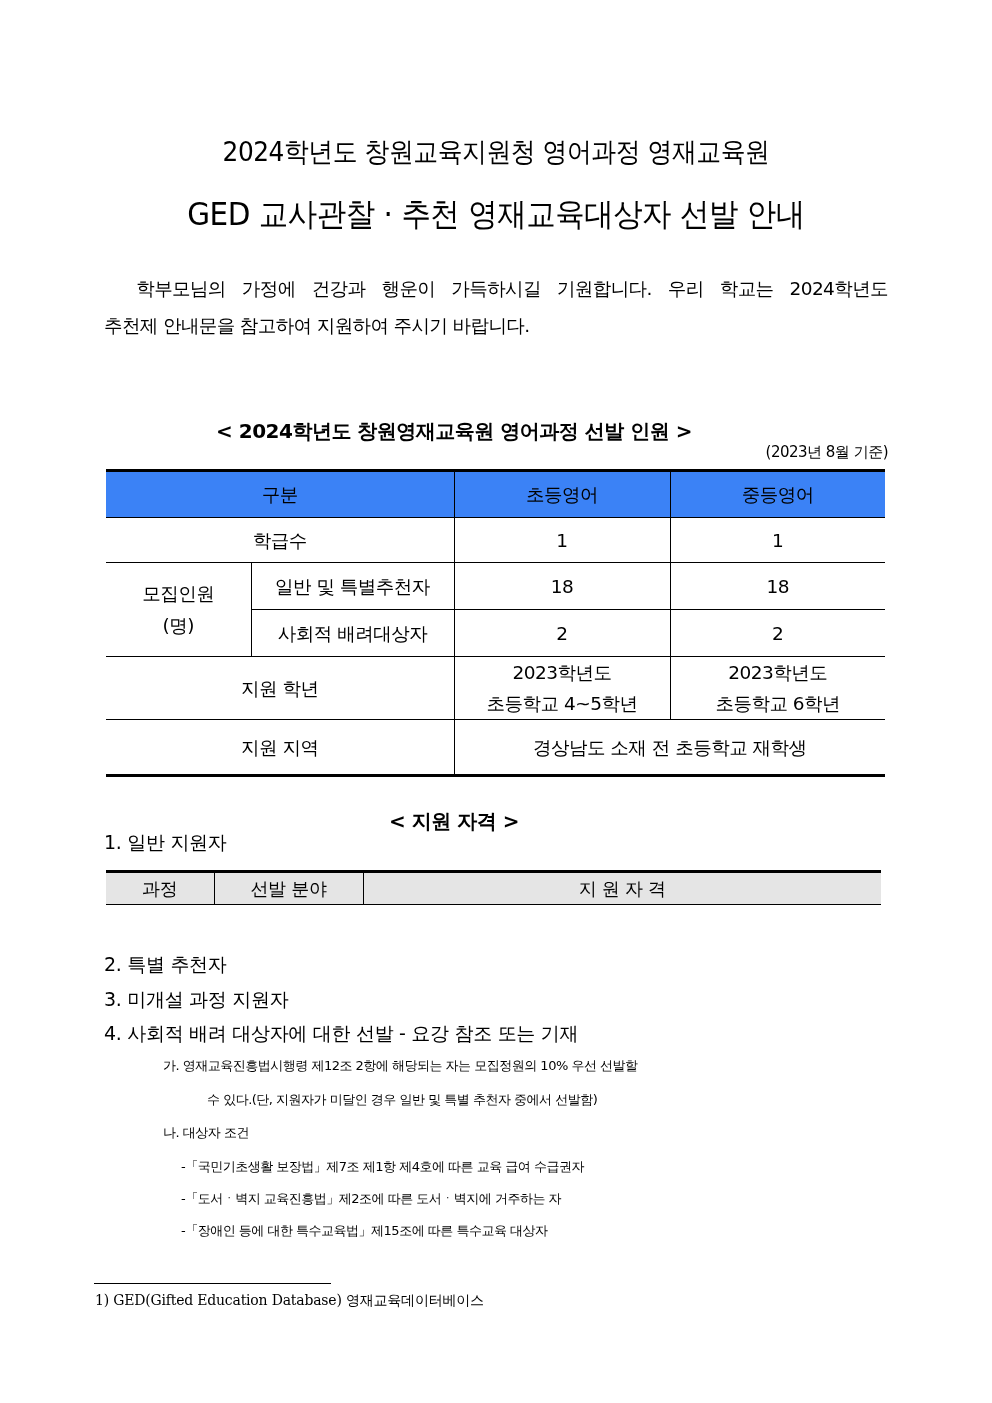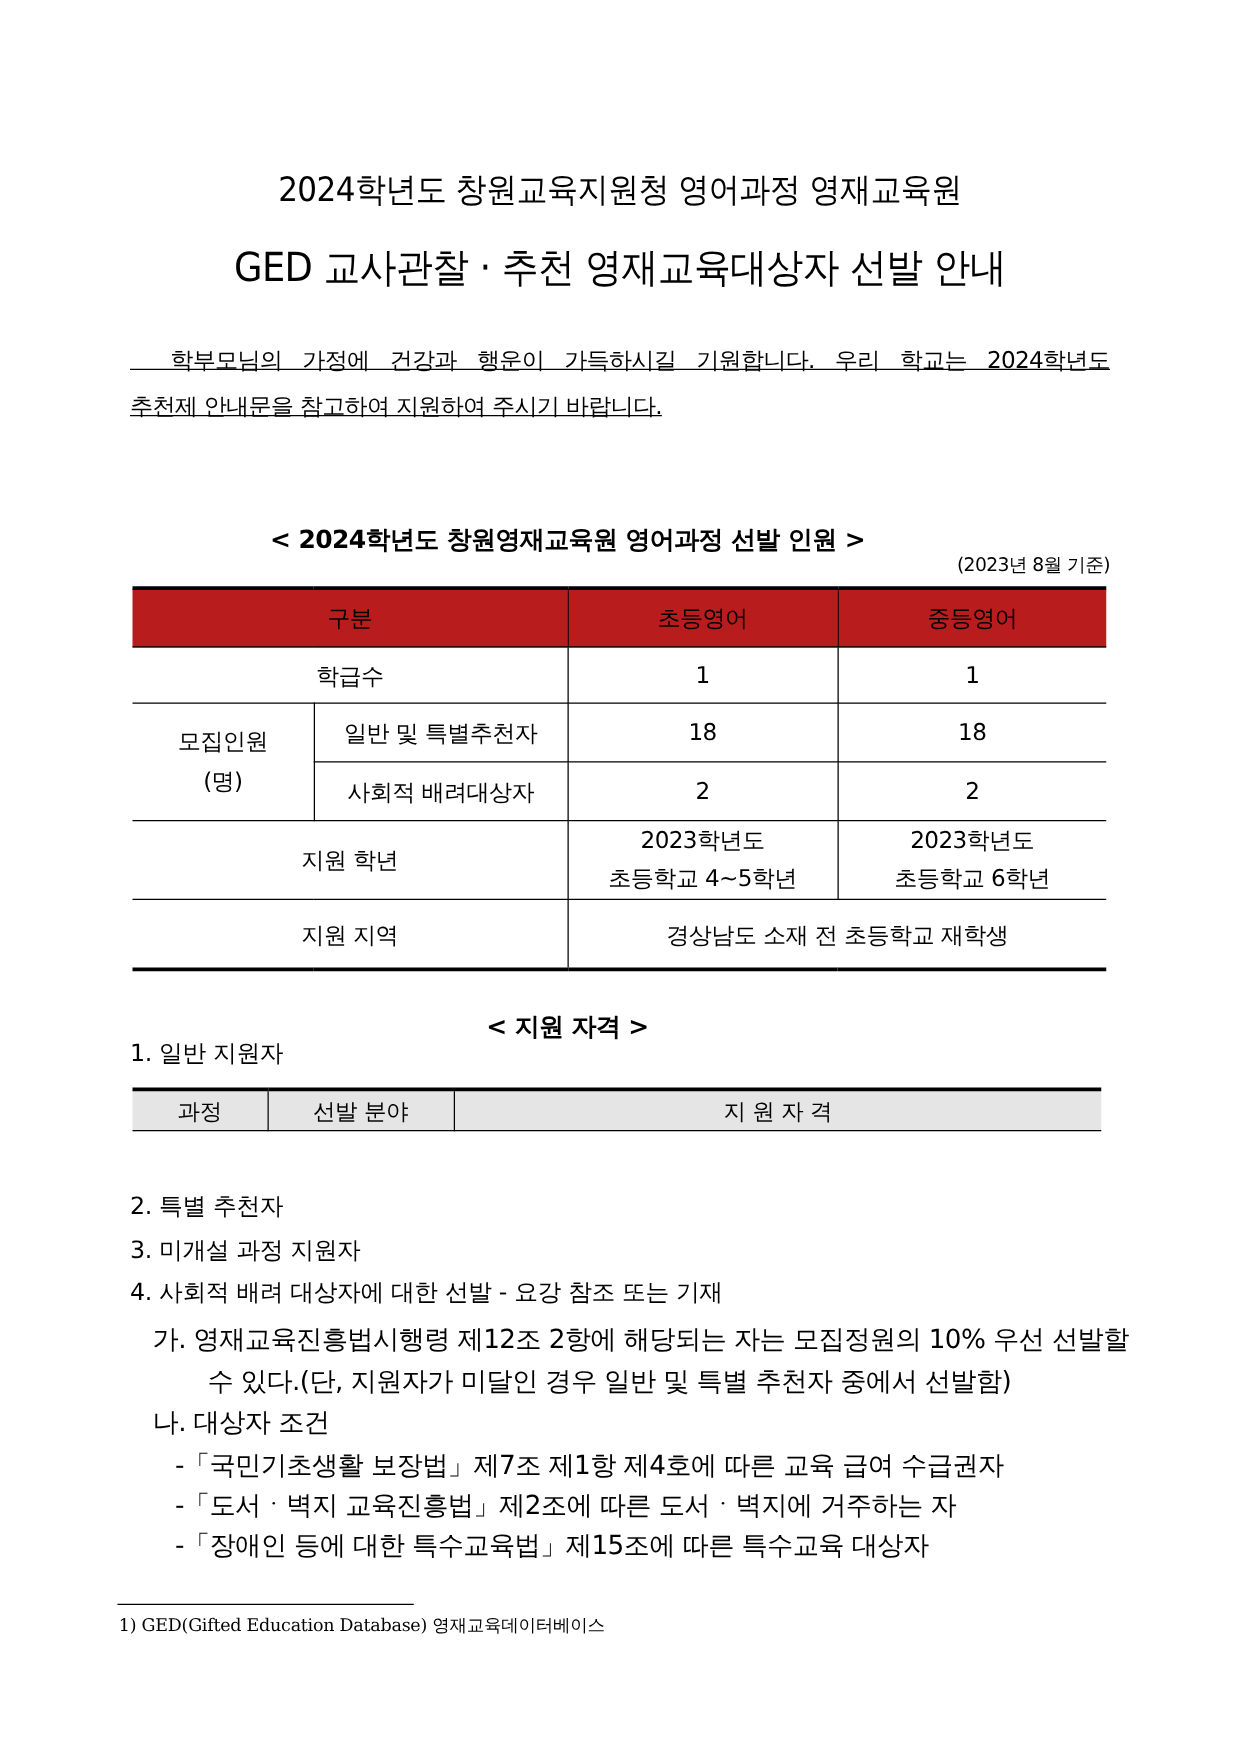--- a/index.html
+++ b/index.html
@@ -31,21 +31,21 @@
       transform: scaleX(0.92);
     }
     .intro {
       left: 104px; width: 784px; top: 270px;
       font-size: 18.5px;
       line-height: 37px;
       text-align: justify;
       text-align-last: justify;
       letter-spacing: -0.6px;
     }
-    .intro p { margin: 0; white-space: nowrap; text-decoration: underline; }
+    .intro p { margin: 0; white-space: nowrap; }
     .intro p.last { text-align-last: left; }
     .intro sup { font-size: 11px; vertical-align: 7px; }
     .sect-title {
       left: 0; width: 908px;
       text-align: center;
       font-size: 20px;
       font-weight: bold;
       letter-spacing: -0.5px;
     }
     .basis {
@@ -59,21 +59,21 @@
       width: 779px;
       font-size: 18.5px;
       letter-spacing: -0.5px;
     }
     .t1 td, .t1 th {
       border: 1px solid #000;
       text-align: center;
       font-weight: normal;
       padding: 0;
     }
-    .t1 tr:first-child th { border-top: 3px solid #000; background: #b91c1c; height: 45px; }
+    .t1 tr:first-child th { border-top: 3px solid #000; background: #3b82f6; height: 45px; }
     .t1 tr:last-child td { border-bottom: 3px solid #000; }
     .t1 td:first-child, .t1 th:first-child { border-left: none; }
     .t1 td:last-child, .t1 th:last-child { border-right: none; }
     .t1 .h44 { height: 44px; }
     .t1 .h46 { height: 46px; }
     .t1 .h56 { height: 55px; line-height: 31px; }
     .list-h {
       left: 104px;
       font-size: 19px;
       letter-spacing: -0.3px;
@@ -88,23 +88,24 @@
       text-align: center;
       font-weight: normal;
       padding: 0;
       height: 31px;
     }
     .t2 tr:first-child th { border-top: 3px solid #000; background: #e5e5e5; }
     .t2 tr:last-child td { border-bottom: 3px solid #000; }
     .t2 td:first-child, .t2 th:first-child { border-left: none; font-family: Liberation Serif, serif; }
     .t2 td:last-child, .t2 th:last-child { border-right: none; }
     .sub {
-      font-size: 21px;
+      font-size: 13px;
       letter-spacing: -0.5px;
       white-space: nowrap;
+      margin-left: 41px;
     }
     .footnote-line {
       left: 94px; top: 1283px; width: 237px; height: 1px; background: #000;
     }
     .footnote {
       left: 95px; top: 1292px;
       font-family: "DejaVu Serif", "Liberation Serif", serif;
       font-size: 14px;
       letter-spacing: -0.2px;
     }

